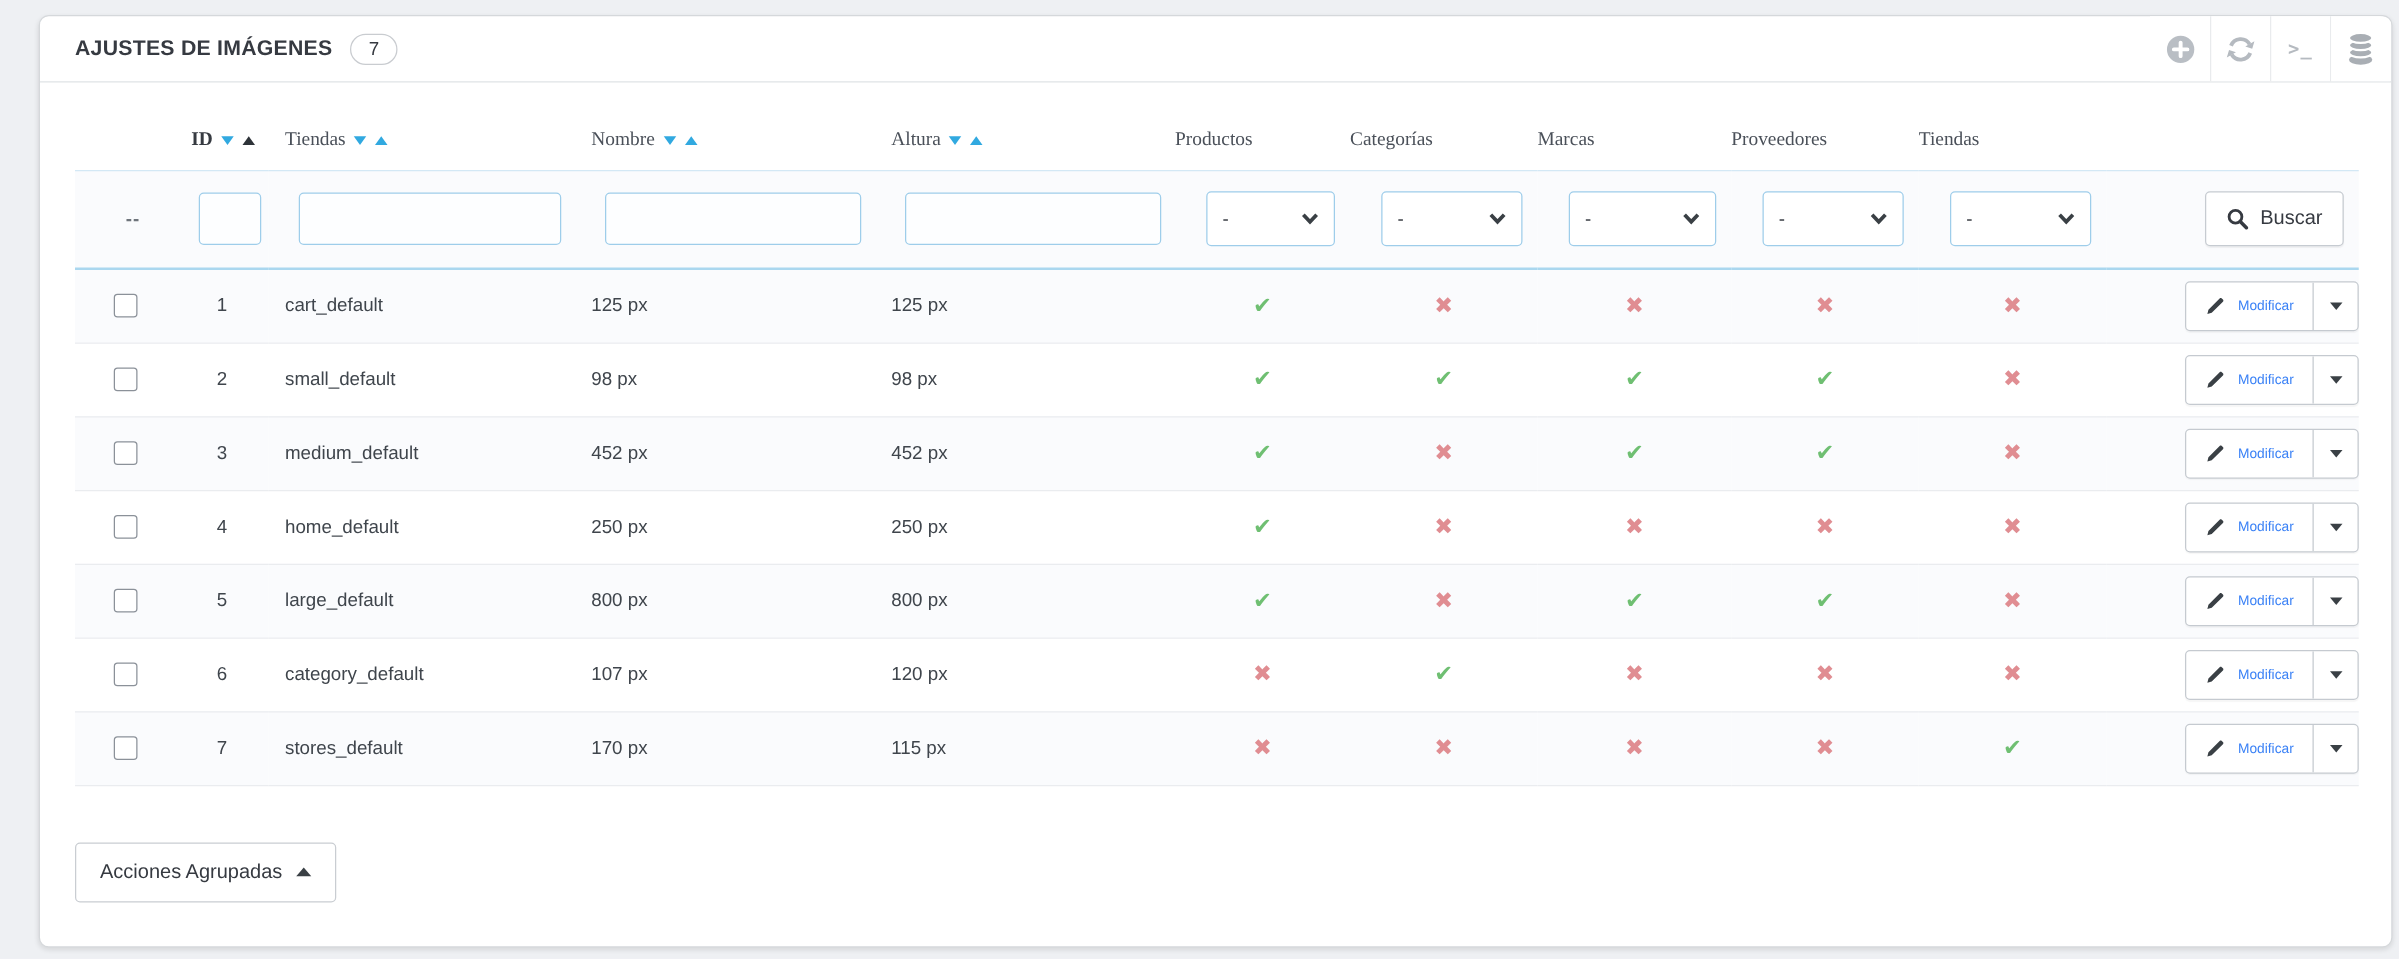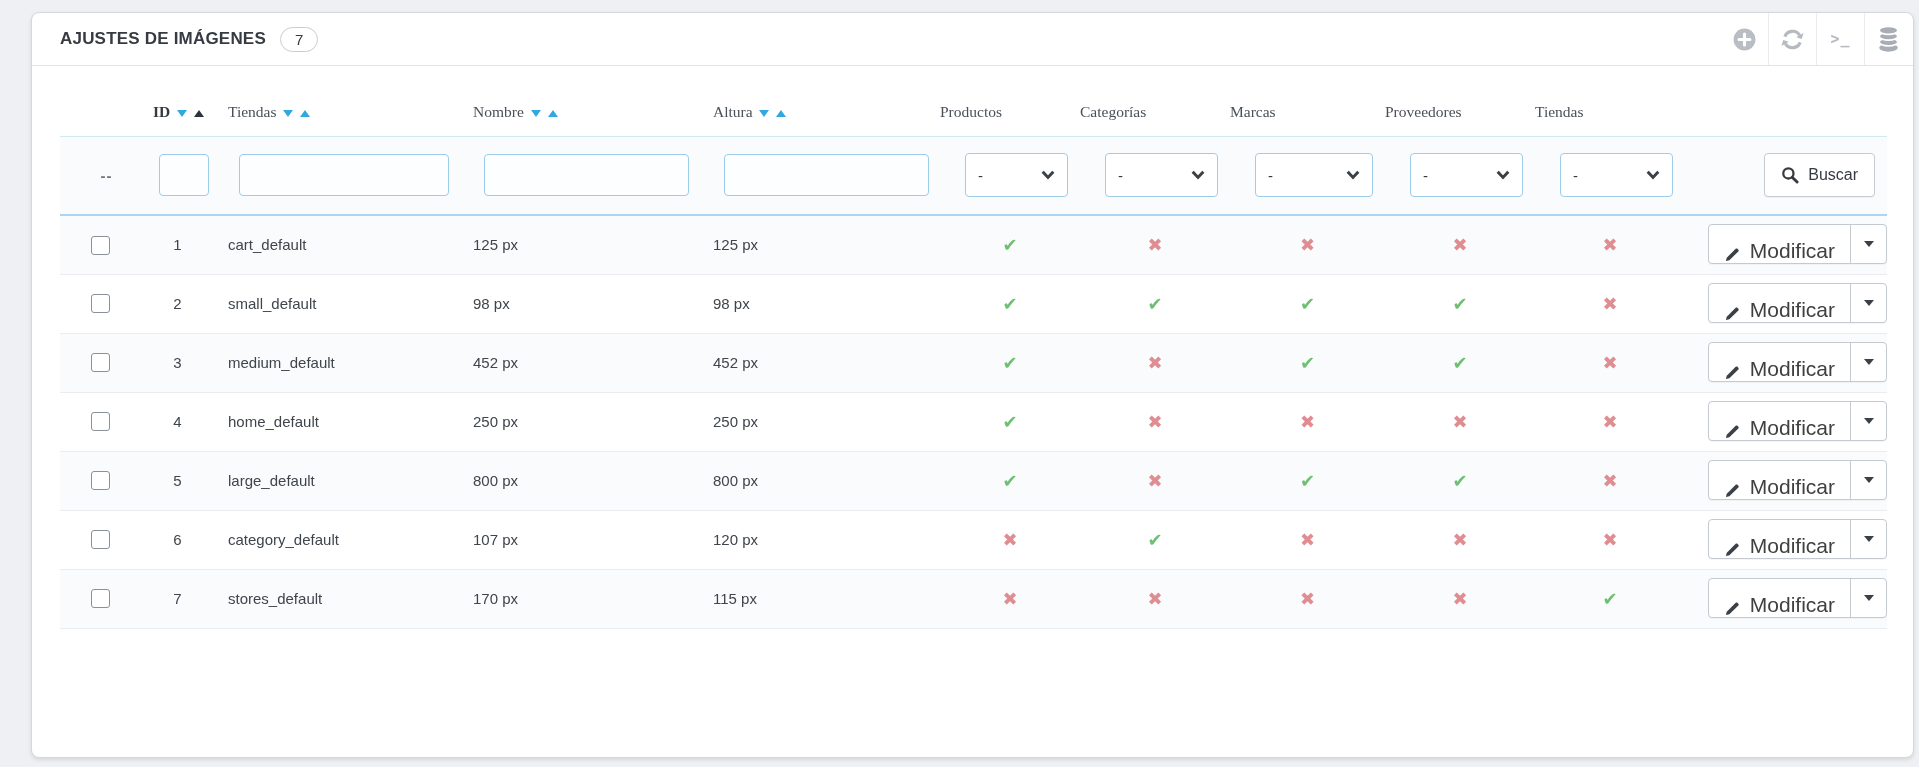--- a/index.html
+++ b/index.html
@@ -55,22 +55,22 @@
   tr.filter-row td.actions { text-align:right; }
 
   .checkbox { width:19px; height:19px; border:1.5px solid #8b9199; border-radius:3px;
               background:#fff; display:inline-block; cursor:pointer; vertical-align:middle; }
   .mark { font-size:18px; font-weight:700; font-family:"DejaVu Sans", sans-serif; }
   .mark.yes { color:#6fbf72; }
   .mark.no  { color:#e08d92; }
 
   .modify-btn { display:inline-flex; align-items:stretch; height:40px; border:1px solid #c5cad0;
                 border-radius:4px; background:#fff; box-shadow:0 1px 1px rgba(0,0,0,.04); overflow:hidden; }
-  .modify-main { display:flex; align-items:flex-end; gap:9px; padding:0 15px; font-size:21px;
-                 color:#404040; cursor:pointer; }
+  .modify-main { display:flex; align-items:center; gap:9px; padding:0 15px; font-size:11px;
+                 color:#3b82f6; cursor:pointer; }
   .modify-caret { width:36px; border-left:1px solid #c5cad0; display:flex; align-items:center;
                   justify-content:center; cursor:pointer; }
   .caret-down { width:0; height:0; border-left:5.5px solid transparent; border-right:5.5px solid transparent;
                 border-top:6.5px solid #3a4045; }
   .caret-up   { width:0; height:0; border-left:6px solid transparent; border-right:6px solid transparent;
                 border-bottom:7px solid #3a4045; }
 
   .bulk-btn { margin:45px 0 0 28px; height:48px; padding:0 19px; display:inline-flex; align-items:center;
               gap:11px; background:#fff; border:1px solid #c9cdd2; border-radius:4px; font-size:16px;
               color:#363a41; cursor:pointer; }
@@ -399,13 +399,17 @@
         </span>
         <span class="modify-caret">
           <span class="caret-down"></span>
         </span>
       </span>
     </td>
   </tr>
 </tbody>
   </table>
 
+  <button class="bulk-btn">
+    <span>Acciones Agrupadas</span>
+    <span class="caret-up"></span>
+  </button>
 </div>
 
 </body></html>

